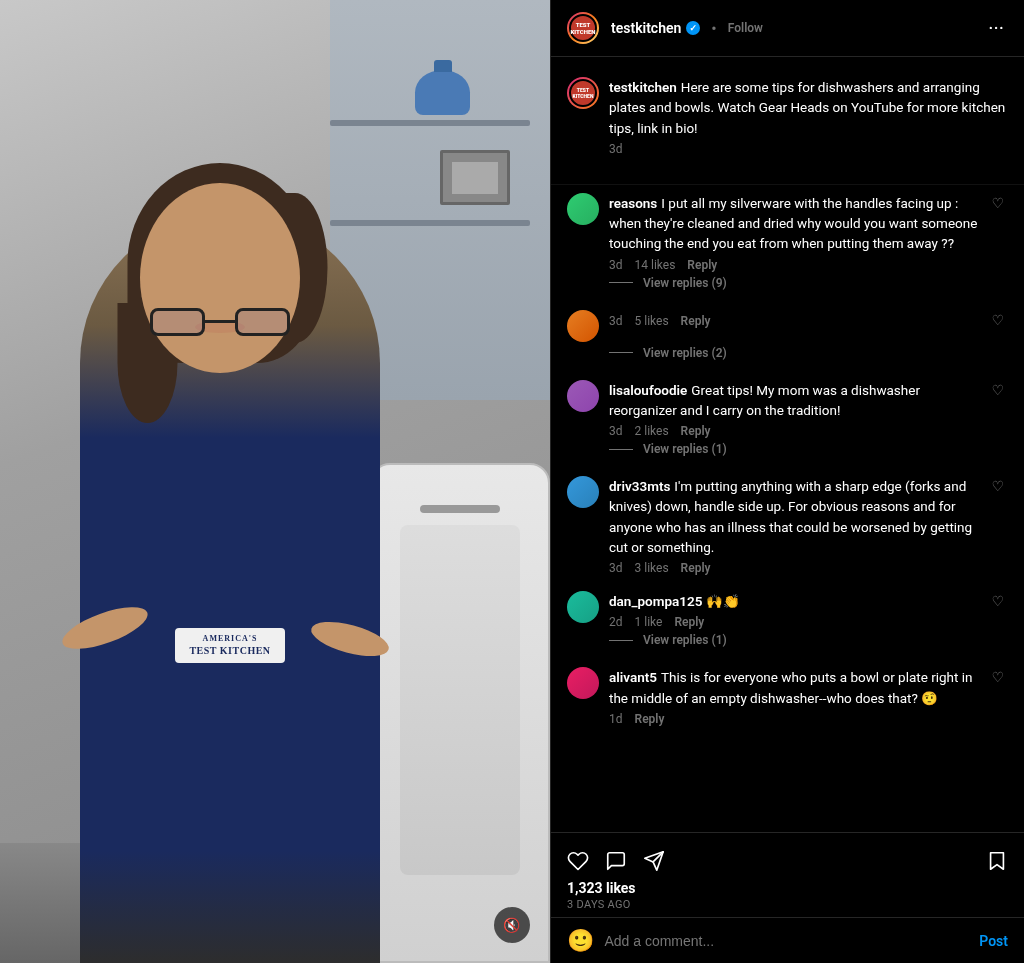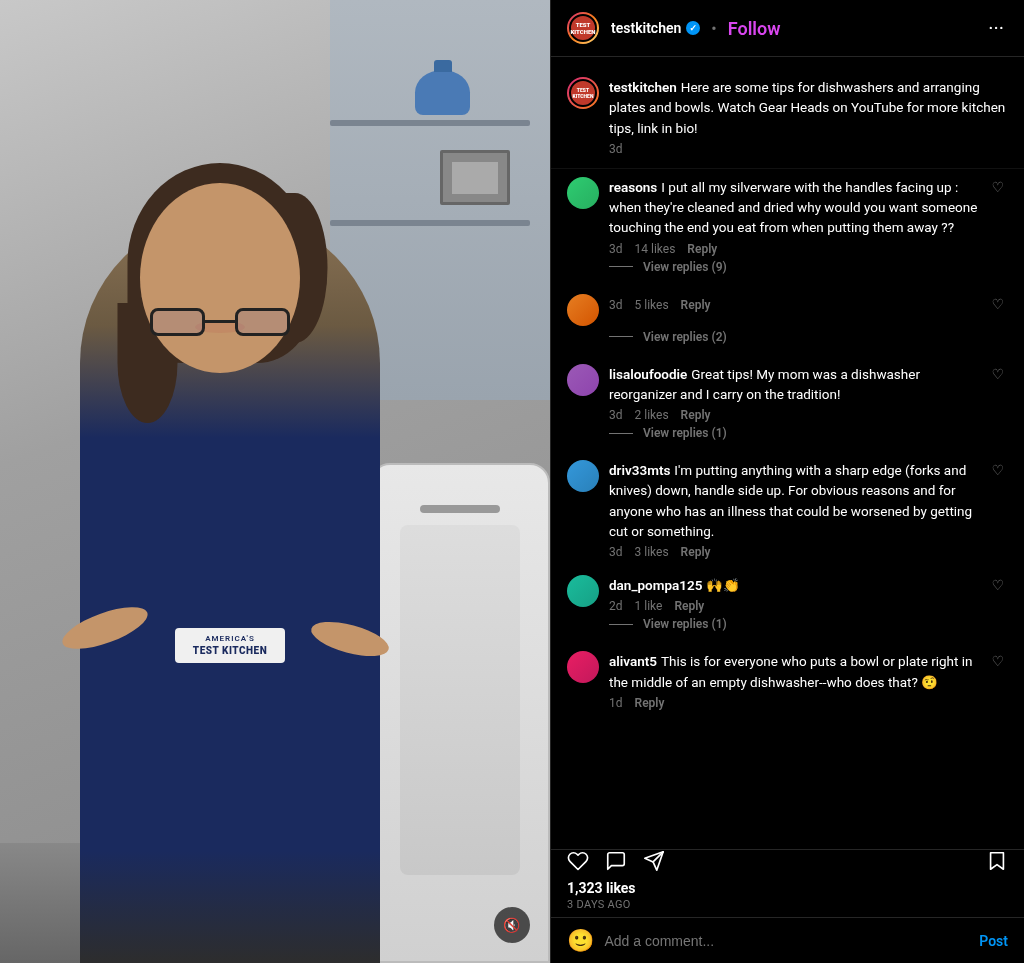--- a/index.html
+++ b/index.html
@@ -45,20 +45,21 @@
 
     
     .person-body {
       position: absolute;
       bottom: 0;
       left: 50px;
       width: 300px;
       height: 750px;
       background: linear-gradient(180deg, #8b7355 0%, #6b5a42 15%, #1a2a5e 30%, #1a2a5e 85%, #2d2d2d 100%);
       border-radius: 50% 50% 0 0 / 20% 20% 0 0;
+      font-family: Liberation Serif, serif;
     }
     
     .person-head {
       position: absolute;
       top: 40px;
       left: 50%;
       transform: translateX(-50%);
       width: 160px;
       height: 190px;
       background: #c4956a;
@@ -260,22 +261,22 @@
       content: '✓';
       position: absolute;
       top: 50%;
       left: 50%;
       transform: translate(-50%, -50%);
       font-size: 9px;
       color: #fff;
       font-weight: 700;
     }
     .header-follow {
-      color: #d946ef;
-      font-size: 18px;
+      color: #737373;
+      font-size: 12px;
       font-weight: 600;
       cursor: pointer;
     }
     .header-dot {
       color: #737373;
       margin: 0 6px;
     }
     .header-more {
       margin-left: auto;
       color: #fff;
@@ -287,21 +288,21 @@
     
     .comments-scroll {
       flex: 1;
       overflow-y: auto;
       padding: 12px 0;
     }
     .comments-scroll::-webkit-scrollbar { width: 0; }
 
     
     .post-caption {
-      padding: 8px 16px 12px;
+      padding: 8px 16px 28px;
       border-bottom: 1px solid #111;
     }
     .caption-row {
       display: flex;
       gap: 10px;
     }
     .caption-avatar {
       width: 32px;
       height: 32px;
       border-radius: 50%;
@@ -413,21 +414,21 @@
     }
     .view-replies-text {
       color: #737373;
       font-size: 12px;
       font-weight: 600;
     }
 
     
     .bottom-actions {
       border-top: 1px solid #262626;
-      padding: 0 16px 6px;
+      padding: 17px 16px 6px;
       flex-shrink: 0;
     }
     .action-icons {
       display: flex;
       gap: 16px;
       align-items: center;
       margin-bottom: 8px;
     }
     .action-icon-btn {
       cursor: pointer;

